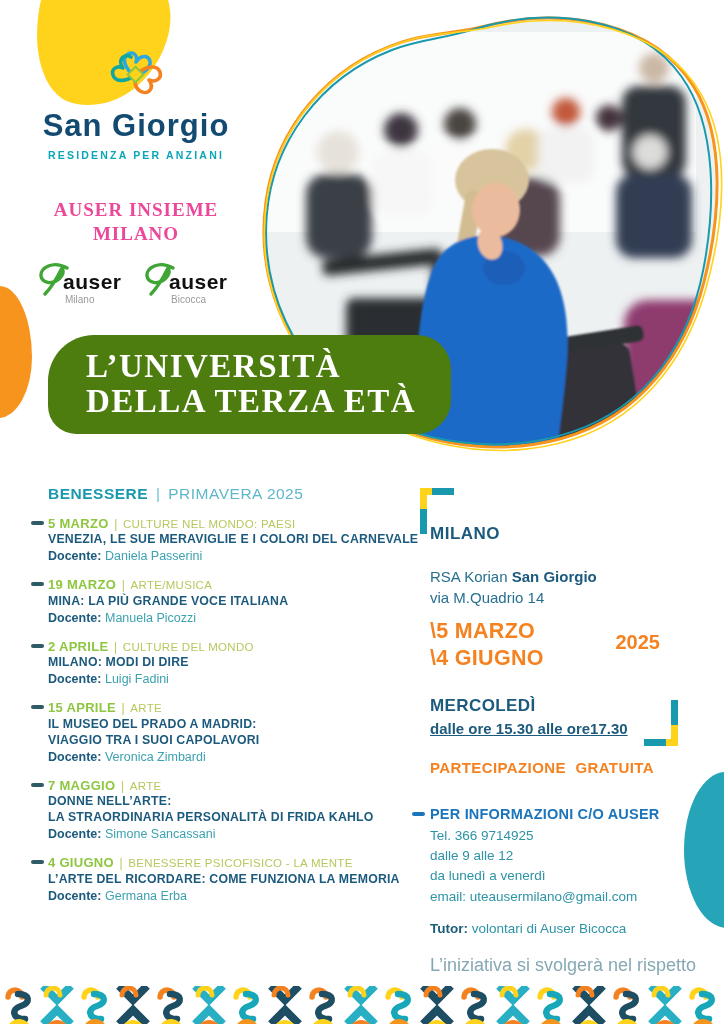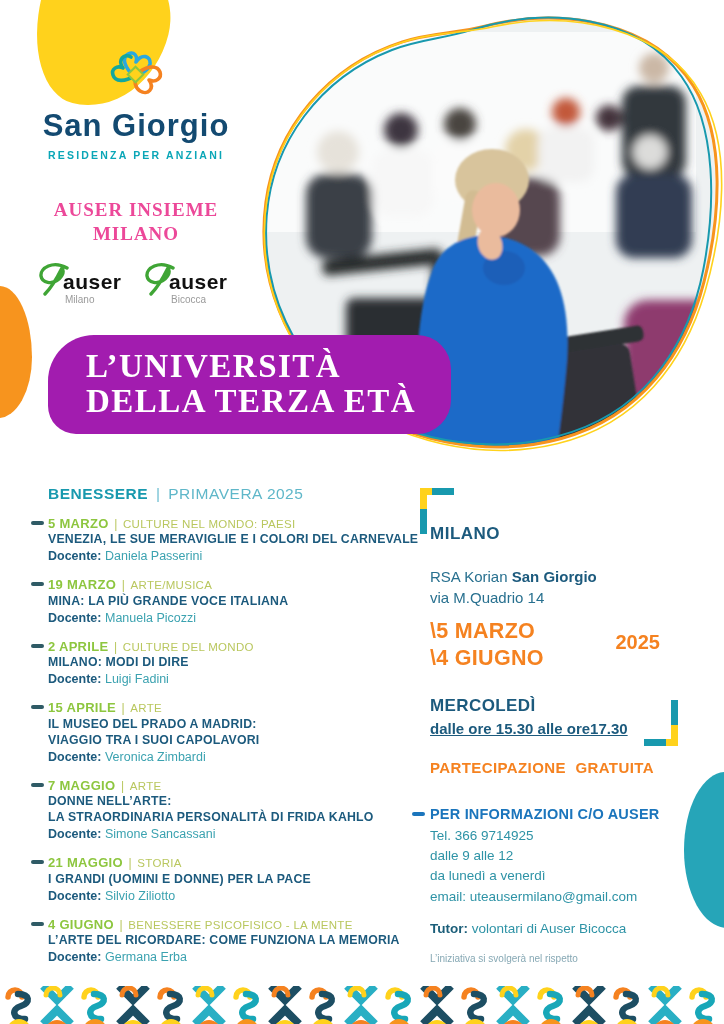--- a/index.html
+++ b/index.html
@@ -26,21 +26,21 @@
     font-size:19px; letter-spacing:1px; line-height:1.25; }
   #auser-row { position:absolute; left:12px; top:262px; width:248px; display:flex;
     justify-content:center; gap:14px;text-align:center; }
   .auser-logo { position:relative; width:92px; height:46px; }
   .auser-word { position:absolute; left:26px; top:8px; font-size:21px; font-weight:700; color:#111; letter-spacing:.5px; }
   .auser-sub { position:absolute; left:28px; top:32px; font-size:10px; color:#9a9a9a; }
   
   #photo-wrap { position:absolute; left:226px; top:2px; width:500px; height:474px; z-index:1; }
   
   #title-banner { position:absolute; left:48px; top:335px; width:403px; height:99px; z-index:2;
-    background:#a21caf; border-radius:46px 34px 34px 28px; padding:14px 20px 0 38px;
+    background:#4d7c0f; border-radius:46px 34px 34px 28px; padding:14px 20px 0 38px;
     font-family:"Liberation Serif", serif; color:#fff; }
   #title-banner .t-line { font-size:33px; letter-spacing:1.5px; line-height:1.07; font-weight:600; }
   
   #program { position:absolute; left:48px; top:485px; width:372px; z-index:2; }
   #program-heading { font-size:15.5px; margin-bottom:13px; letter-spacing:.5px; }
   #program-heading .ph-main { font-weight:700; color:#1899AE; }
   #program-heading .ph-sep { color:#6FBFD2; font-weight:400; padding:0 3px; }
   #program-heading .ph-season { color:#5FB7C9; }
   .prog-item { position:relative; margin-bottom:13px; padding-left:0; }
   .prog-item .pi-bullet { position:absolute; left:-17px; top:5px; width:13px; height:4px;
@@ -77,21 +77,21 @@
   #info-hours { margin-top:4px; font-size:15px; font-weight:700; color:#1C5A7D;text-decoration:underline; }
   #info-free { margin-top:22px; font-size:15px; font-weight:700; color:#F58220; letter-spacing:.4px; word-spacing:5px; }
   #contact { position:relative; margin-top:30px; }
   #contact .c-bullet { position:absolute; left:-18px; top:6px; width:13px; height:4px; background:#1B75BC; border-radius:2px; }
   #contact-heading { font-size:14.5px; font-weight:700; color:#1B75BC; letter-spacing:.2px; }
   .c-line { font-size:13.5px; color:#2E93A6; line-height:1.5; }
   #contact-lines { margin-top:4px; }
   #tutor-line { margin-top:14px; font-size:13.5px; }
   #tutor-line .t-label { font-weight:700; color:#1B5E79; }
   #tutor-line .t-val { color:#2E93A6; }
-  #note { margin-top:16px; font-size:10px; color:#86A8B4; line-height:1.45; }
+  #note { margin-top:16px; font-size:18px; color:#86A8B4; line-height:1.45; }
   
   #bottom-pattern { position:absolute; left:0; top:986px; width:724px; height:38px; }
 </style>
 </head>
 <body>
 
 <div id="page">
 
   <div class="blob" id="blob-yellow"></div>
   <div class="blob" id="blob-orange"></div>
@@ -273,33 +273,20 @@
         <span class="pi-cat">ARTE</span>
       </div>
       <div class="pi-title">DONNE NELL’ARTE:
 LA STRAORDINARIA PERSONALITÀ DI FRIDA KAHLO</div>
       <div class="pi-docline">
         <span class="pi-doc-label">Docente:</span>
         <span class="pi-doc-name"> Simone Sancassani</span>
       </div>
     </div>
 
-    <div class="prog-item">
-      <span class="pi-bullet"></span>
-      <div class="pi-dateline">
-        <span class="pi-date">21 MAGGIO</span>
-        <span class="pi-sep">|</span>
-        <span class="pi-cat">STORIA</span>
-      </div>
-      <div class="pi-title">I GRANDI (UOMINI E DONNE) PER LA PACE</div>
-      <div class="pi-docline">
-        <span class="pi-doc-label">Docente:</span>
-        <span class="pi-doc-name"> Silvio Ziliotto</span>
-      </div>
-    </div>
 
     <div class="prog-item">
       <span class="pi-bullet"></span>
       <div class="pi-dateline">
         <span class="pi-date">4 GIUGNO</span>
         <span class="pi-sep">|</span>
         <span class="pi-cat">BENESSERE PSICOFISICO - LA MENTE</span>
       </div>
       <div class="pi-title">L’ARTE DEL RICORDARE: COME FUNZIONA LA MEMORIA</div>
       <div class="pi-docline">

